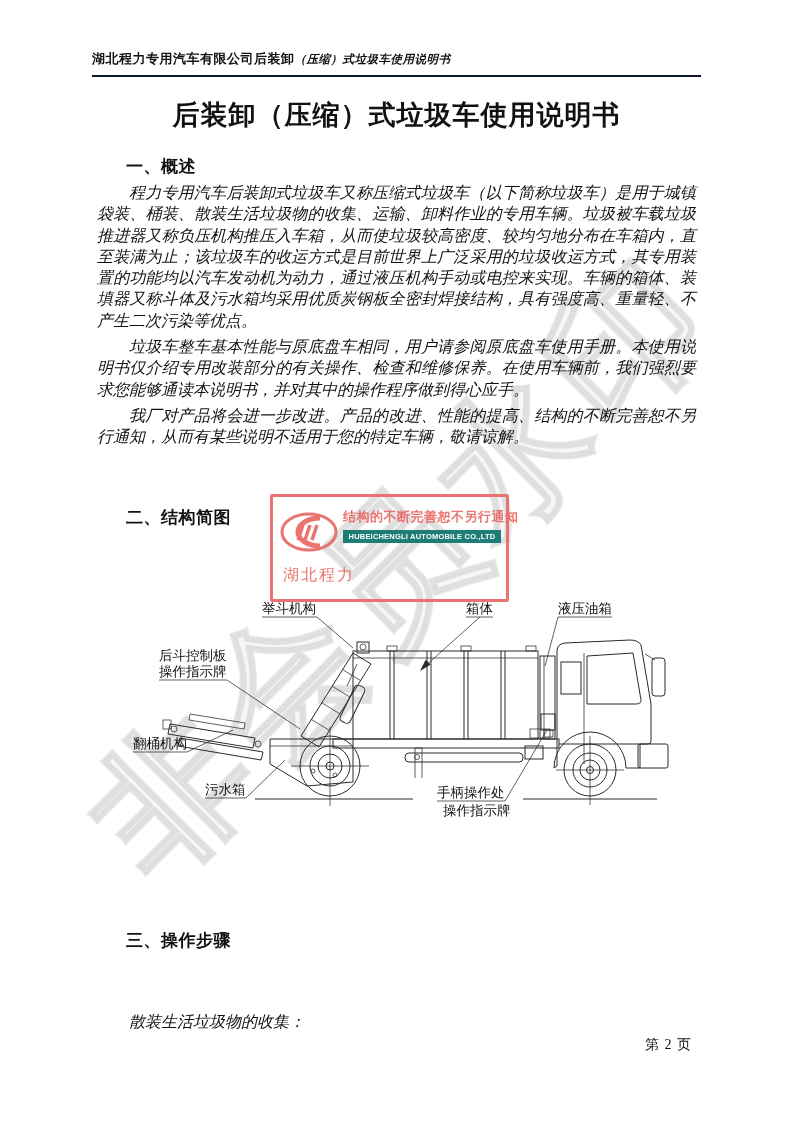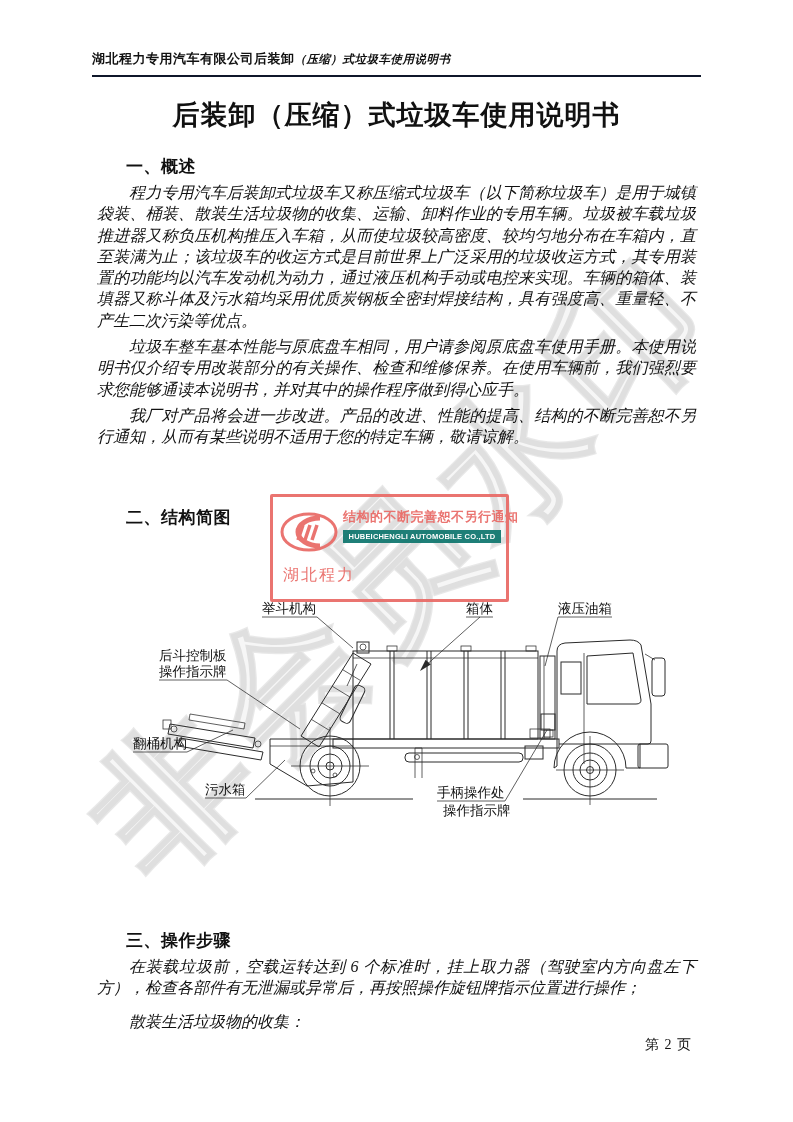--- a/index.html
+++ b/index.html
@@ -220,22 +220,19 @@
         <text x="110" y="198">污水箱</text>
         <path class="thin" d="M110,202 L151,202 L190,164"></path>
 
         <text x="342" y="201">手柄操作处</text>
         <text x="348" y="219">操作指示牌</text>
         <path class="thin" d="M342,205 L410,205 L452,134"></path>
       </g>
     </svg>
 
     <div class="sec-h" style="top:929px;">三、操作步骤</div>
-    <div class="body-block" style="top:951px;">
-      <p>在装载垃圾前，空载运转达到 6 个标准时，挂上取力器（驾驶室内方向盘左下方），检查各部件有无泄漏或异常后，再按照操作旋钮牌指示位置进行操作；</p>
-    </div>
     <div class="body-block" style="top:1006px;">
       <p>散装生活垃圾物的收集：</p>
     </div>
 
     <div class="footer">第 2 页</div>
   </div>
 </div>
 
 </body></html>

